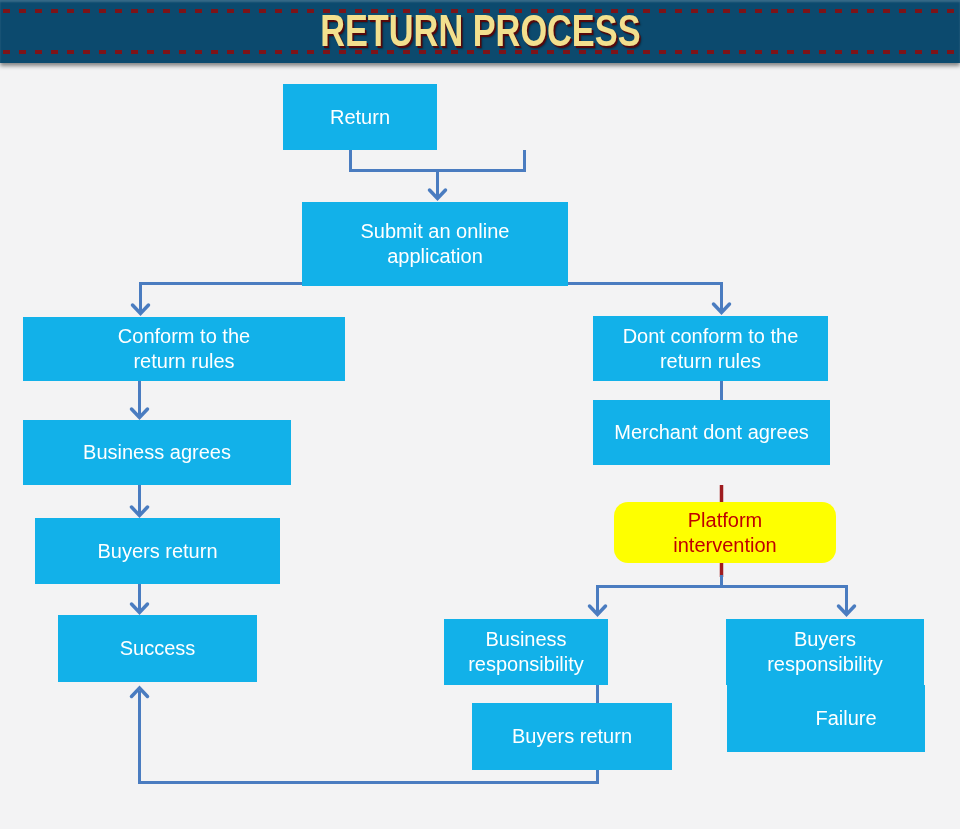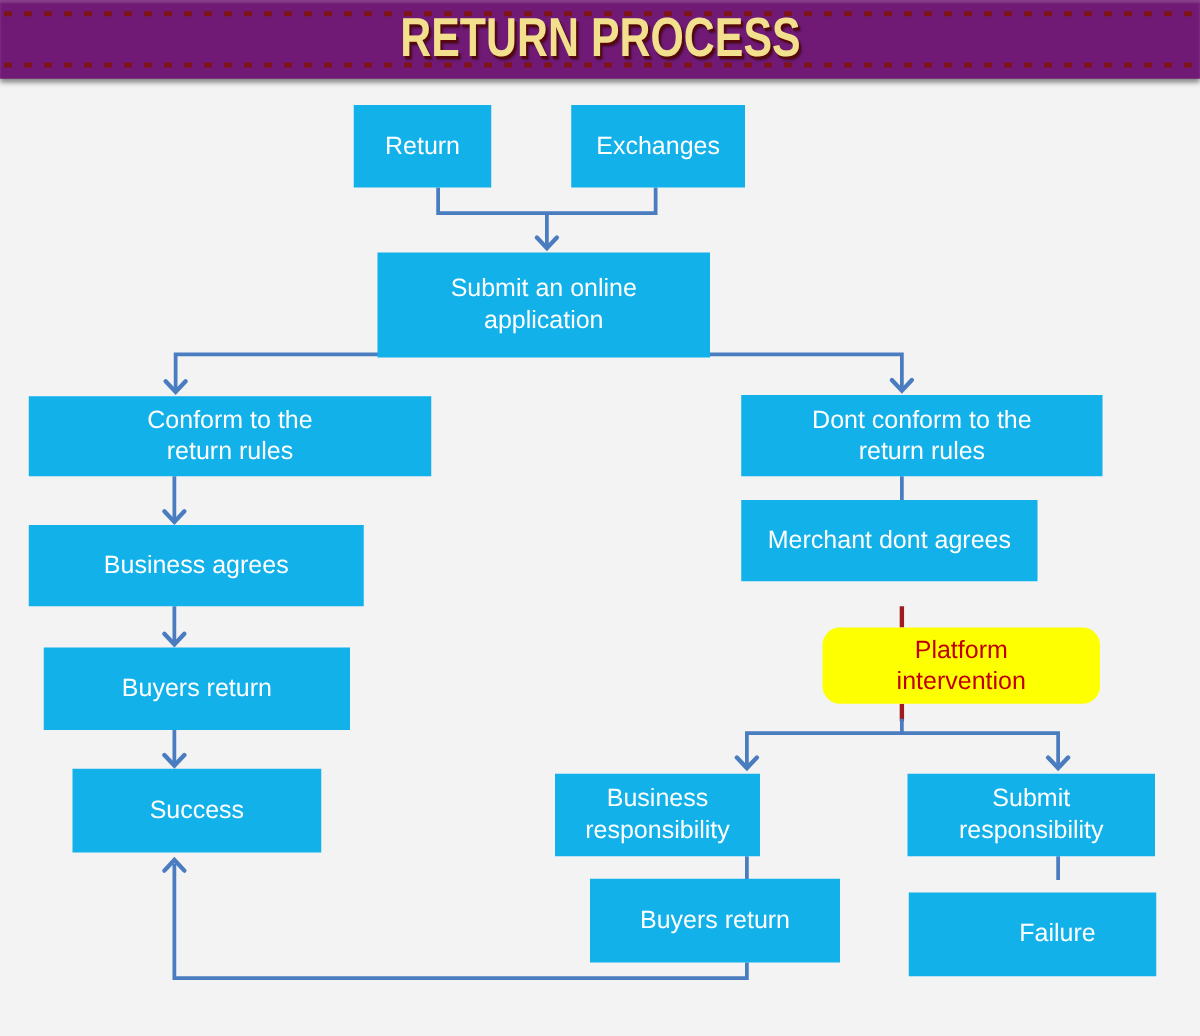--- a/index.html
+++ b/index.html
@@ -13,21 +13,21 @@
     margin: 0 auto;
     background: #f3f3f4;
     overflow: hidden;
   }
 
   
   .banner {
     position: absolute;
     left: 0; top: 0;
     width: 960px; height: 63px;
-    background: #701a75;
+    background: #0c4a6e;
     box-shadow: 0 3px 4px rgba(0,0,0,0.45), inset 0 2px 2px rgba(255,255,255,0.18);
     display: flex;
     align-items: center;
     justify-content: center;
   }
   .banner .dash {
     position: absolute;
     left: 3px; right: 3px;
     height: 4px;
     background: repeating-linear-gradient(to right, #7c1419 0 7px, transparent 7px 16px);
@@ -53,46 +53,45 @@
     color: #ffffff;
     display: flex;
     align-items: center;
     justify-content: center;
     text-align: center;
     font-size: 20px;
     line-height: 1.25;
   }
   .node .lbl { display: inline-block; }
 
-  #n-return            { left: 283px; top:  84px; width: 110px; height: 66px; }
+  #n-return            { left: 283px; top:  84px; width: 154px; height: 66px; }
   #n-exchanges         { left: 457px; top:  84px; width: 139px; height: 66px; }
   #n-submit            { left: 302px; top: 202px; width: 266px; height: 84px; }
   #n-submit .lbl       { max-width: 190px; }
   #n-conform           { left:  23px; top: 317px; width: 322px; height: 64px; }
   #n-conform .lbl      { max-width: 165px; }
-  #n-dont-conform      { left: 593px; top: 316px; width: 289px; height: 65px; }
+  #n-dont-conform      { left: 593px; top: 316px; width: 235px; height: 65px; }
   #n-dont-conform .lbl { max-width: 215px; }
   #n-merchant-agrees   { left:  23px; top: 420px; width: 268px; height: 65px; }
   #n-merchant-dont     { left: 593px; top: 400px; width: 237px; height: 65px; }
   #n-platform {
     left: 614px; top: 502px; width: 222px; height: 61px;
     background: #feff00;
     color: #c00000;
     border-radius: 14px;
-    margin-left: 44px;
   }
   #n-platform .lbl     { max-width: 135px; }
   #n-buyers-return-l   { left:  35px; top: 518px; width: 245px; height: 66px; }
   #n-success           { left:  58px; top: 615px; width: 199px; height: 67px; }
   #n-business-resp     { left: 444px; top: 619px; width: 164px; height: 66px; }
   #n-business-resp .lbl{ max-width: 150px; }
   #n-buyers-resp       { left: 726px; top: 619px; width: 198px; height: 66px; }
   #n-buyers-resp .lbl  { max-width: 150px; }
   #n-buyers-return-r   { left: 472px; top: 703px; width: 200px; height: 67px; }
-  #n-failure           { left: 727px; top: 714px; width: 198px; height: 67px; padding-left: 40px; }
+  #n-failure           { left: 727px; top: 685px; width: 198px; height: 67px; padding-left: 40px; }
 
   
   svg.overlay {
     position: absolute;
     left: 0; top: 0;
     width: 960px; height: 829px;
     pointer-events: none;
   }
   .edge  { stroke: #4a7cc0; stroke-width: 3; fill: none; }
   .edge-red { stroke: #9e1b1f; stroke-width: 3.5; fill: none; }
@@ -136,23 +135,20 @@
     <path class="edge" d="M597.5,685 V704"></path>
     <path class="edge" d="M846.5,685 V704"></path>
 
     <path class="edge" d="M597.5,770 V782.5 H139.5 V691"></path>
     <path class="head" d="M131.5,696.5 L139.5,688 L147.5,696.5"></path>
   </svg>
 
   <div class="node" id="n-return">
     <span class="lbl">Return</span>
   </div>
-  <div class="node" id="n-exchanges">
-    <span class="lbl">Exchanges</span>
-  </div>
   <div class="node" id="n-submit">
     <span class="lbl">Submit an online application</span>
   </div>
   <div class="node" id="n-conform">
     <span class="lbl">Conform to the return rules</span>
   </div>
   <div class="node" id="n-dont-conform">
     <span class="lbl">Dont conform to the return rules</span>
   </div>
   <div class="node" id="n-merchant-agrees">
@@ -167,21 +163,21 @@
   <div class="node" id="n-buyers-return-l">
     <span class="lbl">Buyers return</span>
   </div>
   <div class="node" id="n-success">
     <span class="lbl">Success</span>
   </div>
   <div class="node" id="n-business-resp">
     <span class="lbl">Business responsibility</span>
   </div>
   <div class="node" id="n-buyers-resp">
-    <span class="lbl">Submit responsibility</span>
+    <span class="lbl">Buyers responsibility</span>
   </div>
   <div class="node" id="n-buyers-return-r">
     <span class="lbl">Buyers return</span>
   </div>
   <div class="node" id="n-failure">
     <span class="lbl">Failure</span>
   </div>
 
 </div>
 

